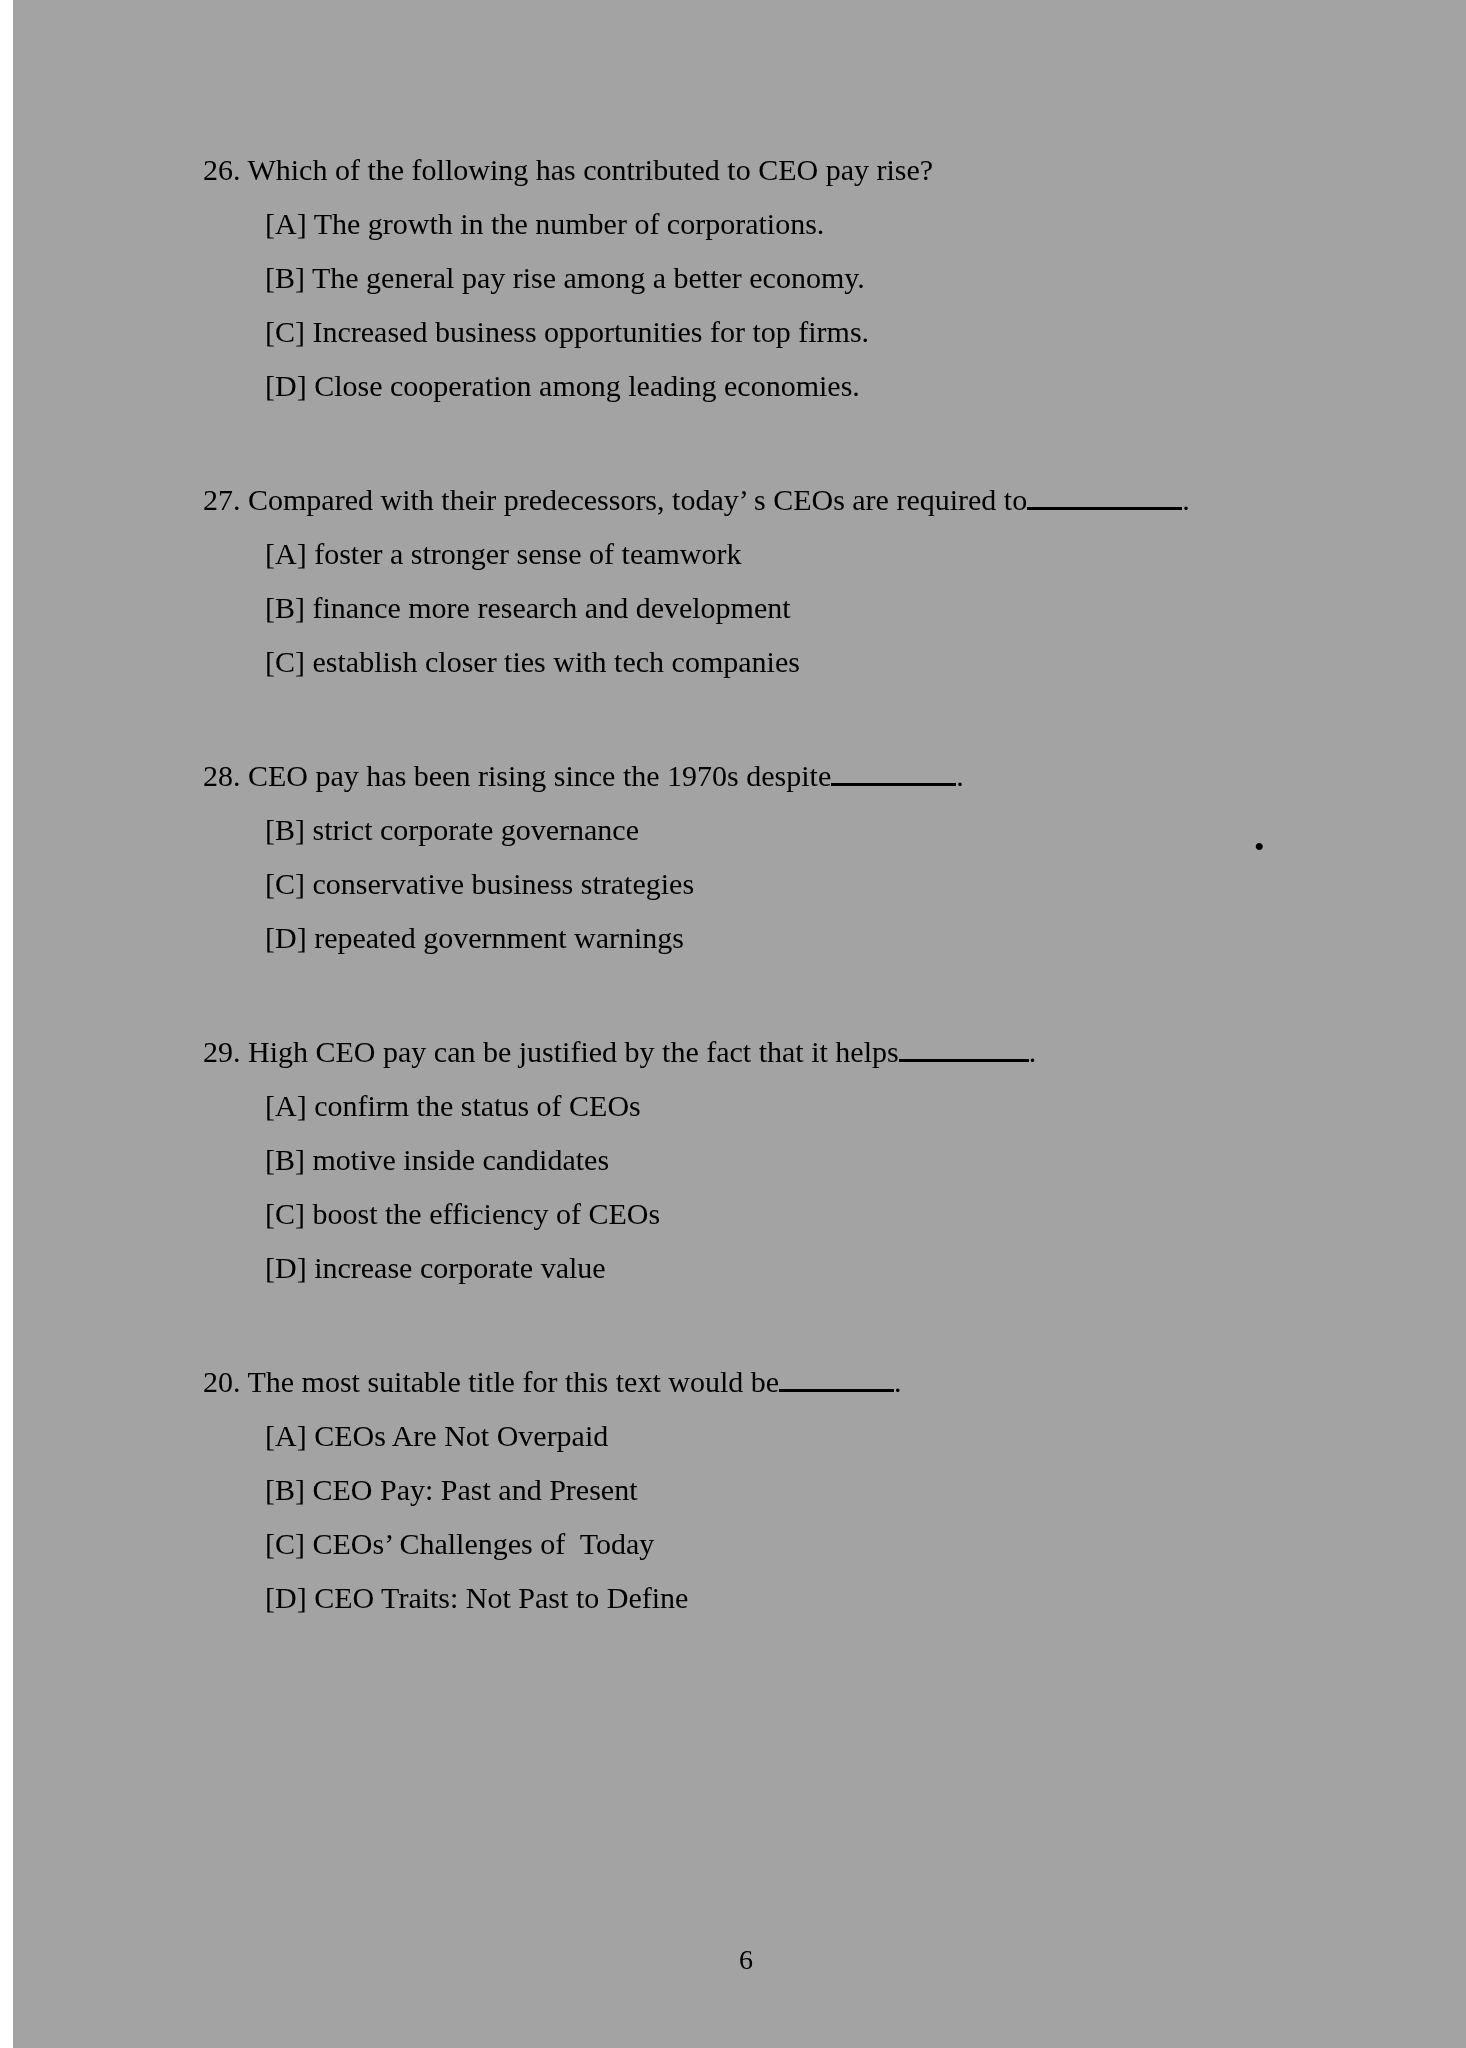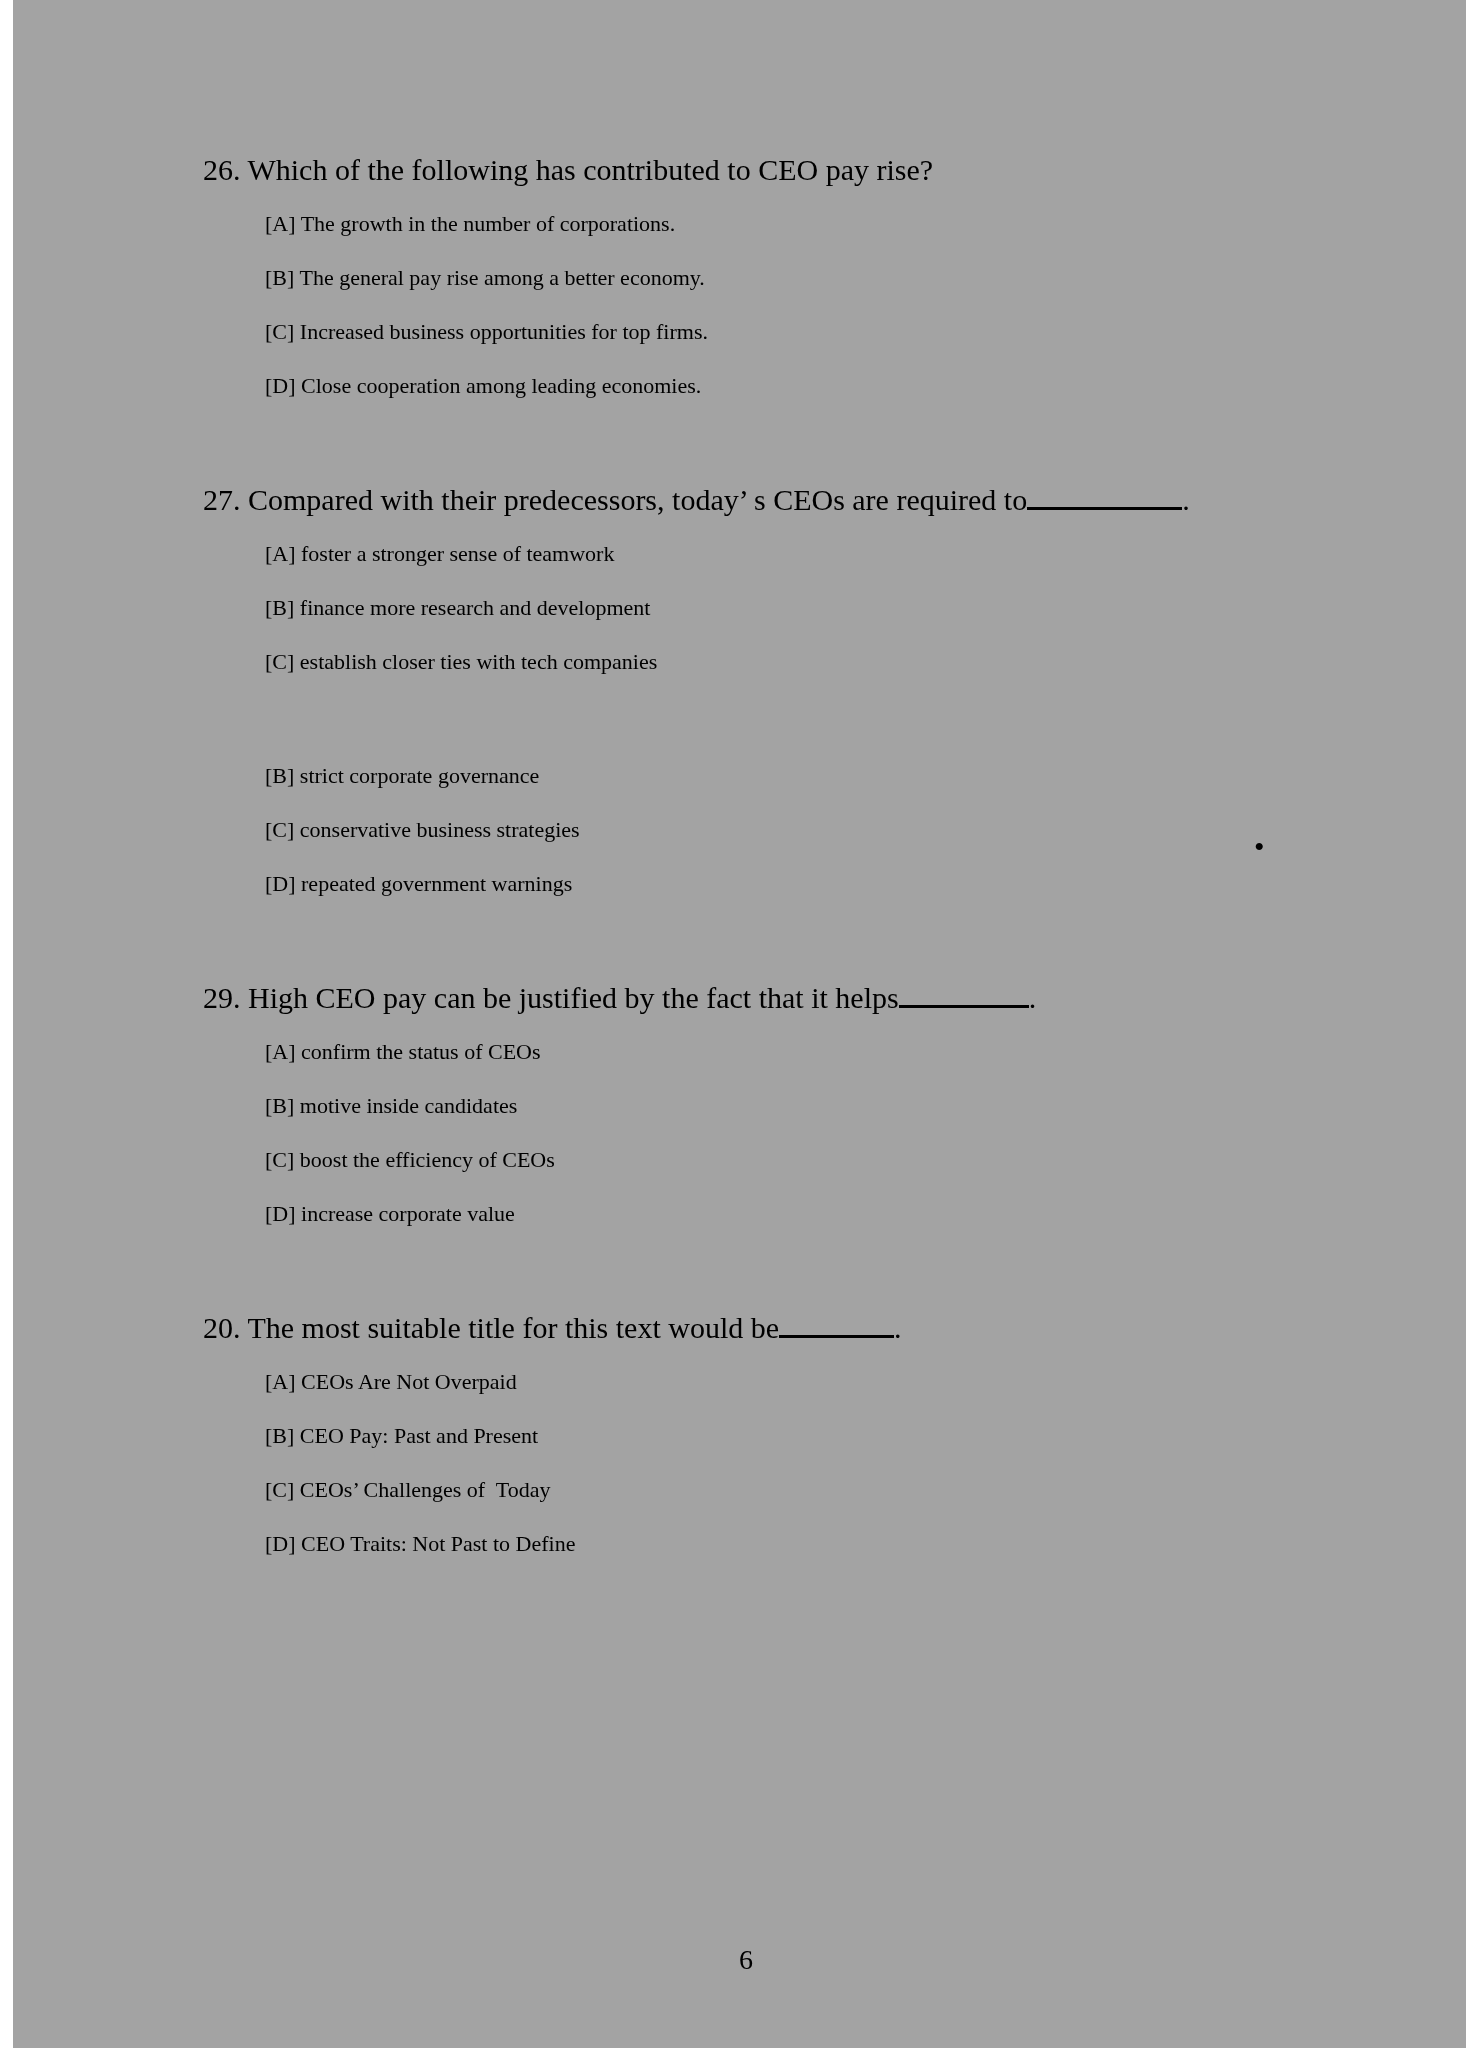--- a/index.html
+++ b/index.html
@@ -20,21 +20,21 @@
     left:190px;
     right:50px;
   }
   .question{
     margin-bottom:60px;
     font-size:30px;
     line-height:54px;
   }
   .stem{white-space:pre-wrap;}
   .options{padding-left:62px;}
-  .option{font-size:22px;line-height:54px;white-space:pre-wrap;}
+  .option{font-size:30px;line-height:54px;white-space:pre-wrap;}
   .blank{
     display:inline-block;
     height:4px;
     border-bottom:3px solid #000000;
   }
   .blank-q27{width:155px;}
   .blank-q28{width:125px;}
   .blank-q29{width:130px;}
   .blank-q30{width:115px;}
   .stray-dot{
@@ -73,20 +73,21 @@
     <div class="question">
       <div class="stem-line"><span class="stem">27. Compared with their predecessors, today’ s CEOs are required to</span><span class="blank blank-q27"></span><span>.</span></div>
       <div class="options">
         <div class="option"><span>[A]</span> <span class="opt-text">foster a stronger sense of teamwork</span></div>
         <div class="option"><span>[B]</span> <span class="opt-text">finance more research and development</span></div>
         <div class="option"><span>[C]</span> <span class="opt-text">establish closer ties with tech companies</span></div>
       </div>
     </div>
 
     <div class="question">
+      <div class="stem-line"><span class="stem">28. CEO pay has been rising since the 1970s despite</span><span class="blank blank-q28"></span><span>.</span></div>
       <div class="options">
         <div class="option"><span>[B]</span> <span class="opt-text">strict corporate governance</span></div>
         <div class="option"><span>[C]</span> <span class="opt-text">conservative business strategies</span></div>
         <div class="option"><span>[D]</span> <span class="opt-text">repeated government warnings</span></div>
       </div>
     </div>
 
     <div class="question">
       <div class="stem-line"><span class="stem">29. High CEO pay can be justified by the fact that it helps</span><span class="blank blank-q29"></span><span>.</span></div>
       <div class="options">

